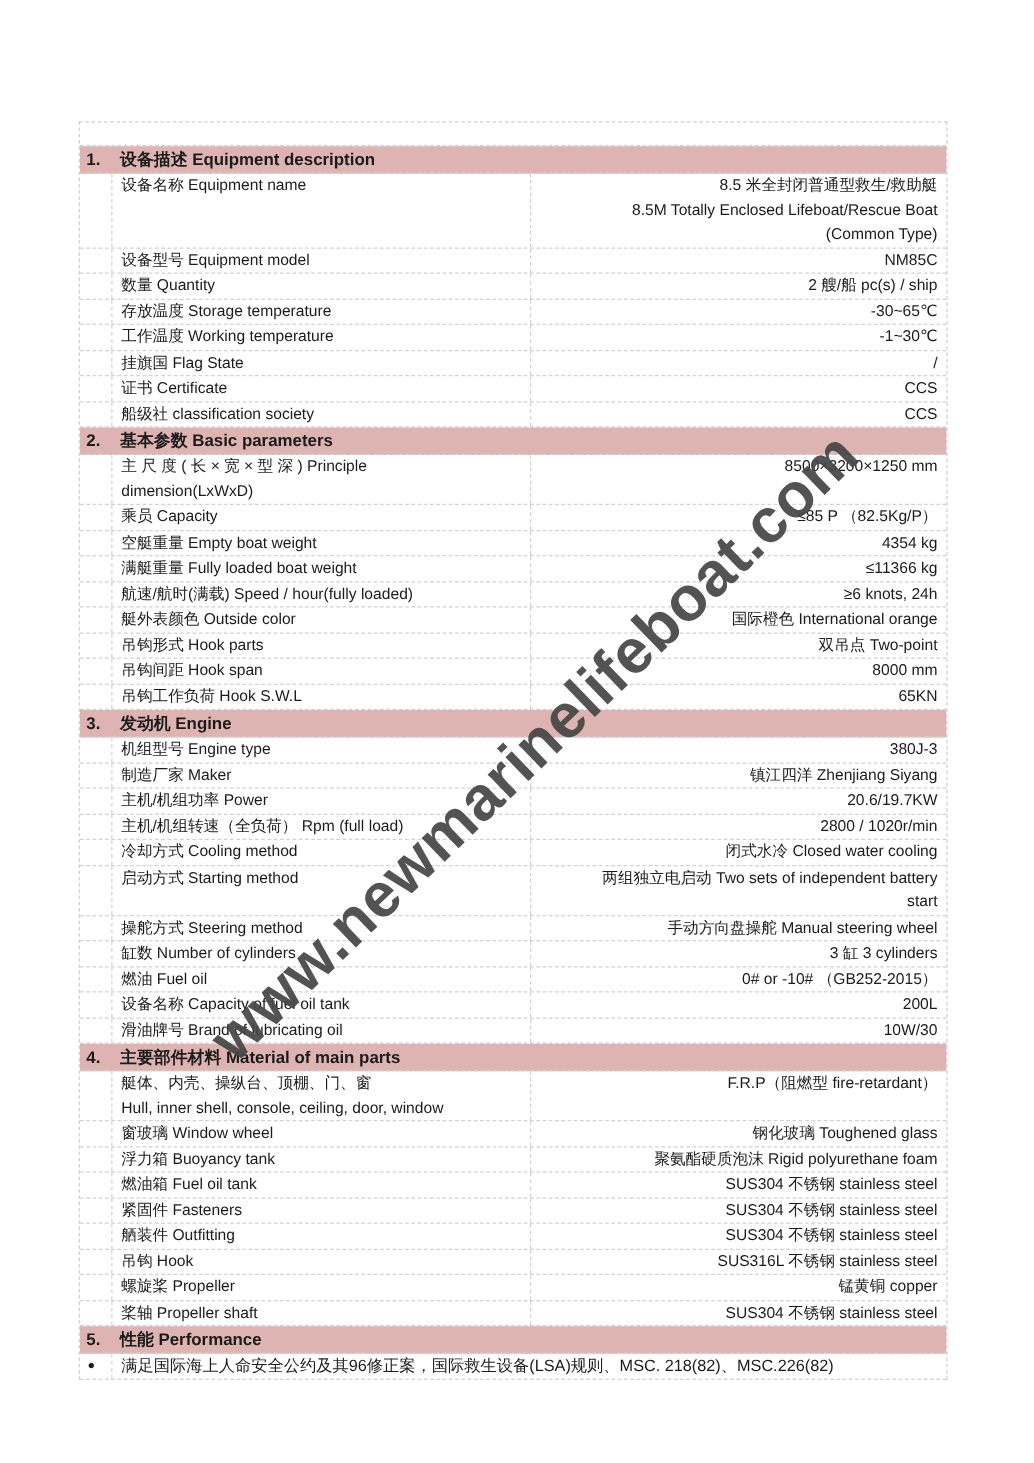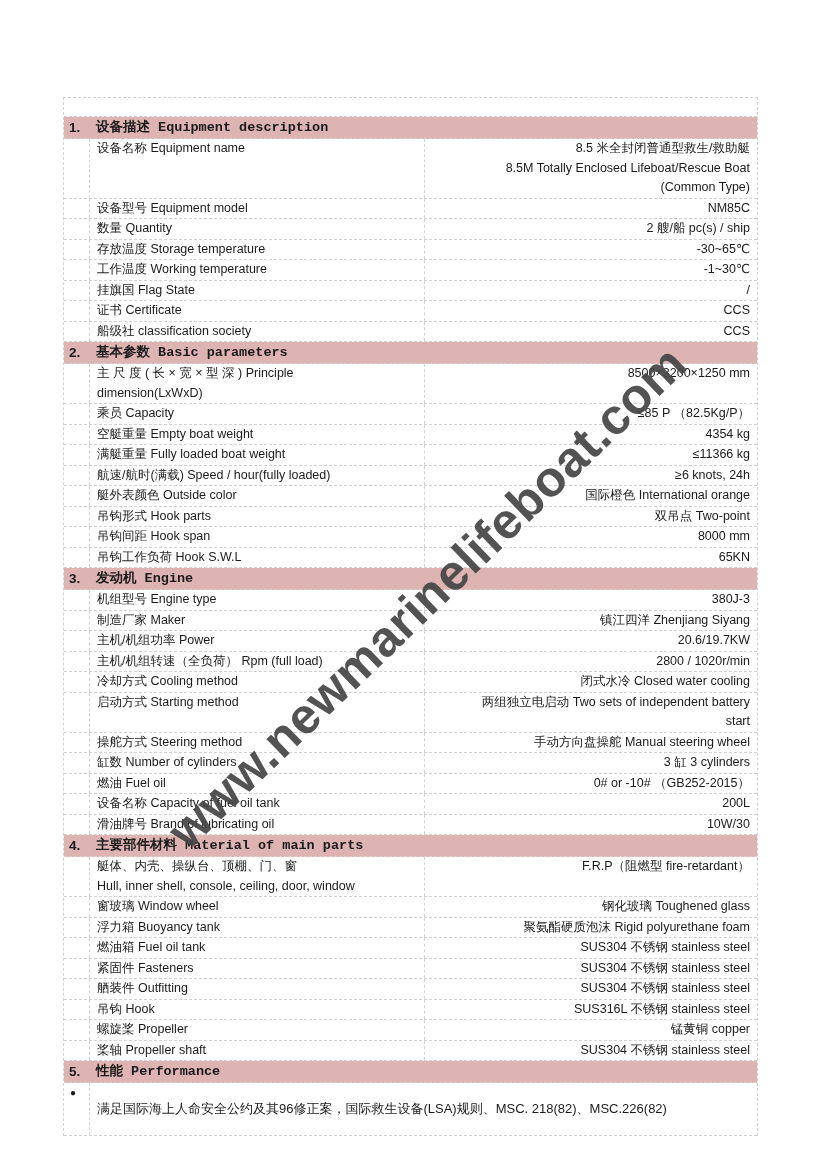--- a/index.html
+++ b/index.html
@@ -46,21 +46,20 @@
   }
   .cell-num {
     flex: 0 0 25px;
     width: 25px;
     padding-left: 5px;
     box-sizing: border-box;
   }
   .cell-title {
     flex: 1;
     padding-left: 7px;
-    font-family: Liberation Mono, monospace;
   }
   .row-data .cell-label {
     flex: 0 0 336px;
     width: 336px;
     border-left: 1px dashed #d6d0d0;
     border-right: 1px dashed #d6d0d0;
     padding: 0 7px;
     box-sizing: border-box;
     white-space: pre-line;
   }
@@ -80,21 +79,21 @@
     flex: 0 0 25px;
     width: 25px;
     padding-left: 6px;
     box-sizing: border-box;
     font-size: 10px;
     line-height: 20px;
   }
   .row-footnote .cell-text {
     flex: 1;
     border-left: 1px dashed #d6d0d0;
-    padding: 16px 7px;
+    padding: 0 7px;
     box-sizing: border-box;
   }
   .watermark {
     position: absolute;
     left: 427px;
     top: 597px;
     transform: translate(-50%, -50%) rotate(-44deg);
     transform-origin: center center;
     font-size: 50px;
     font-weight: bold;

